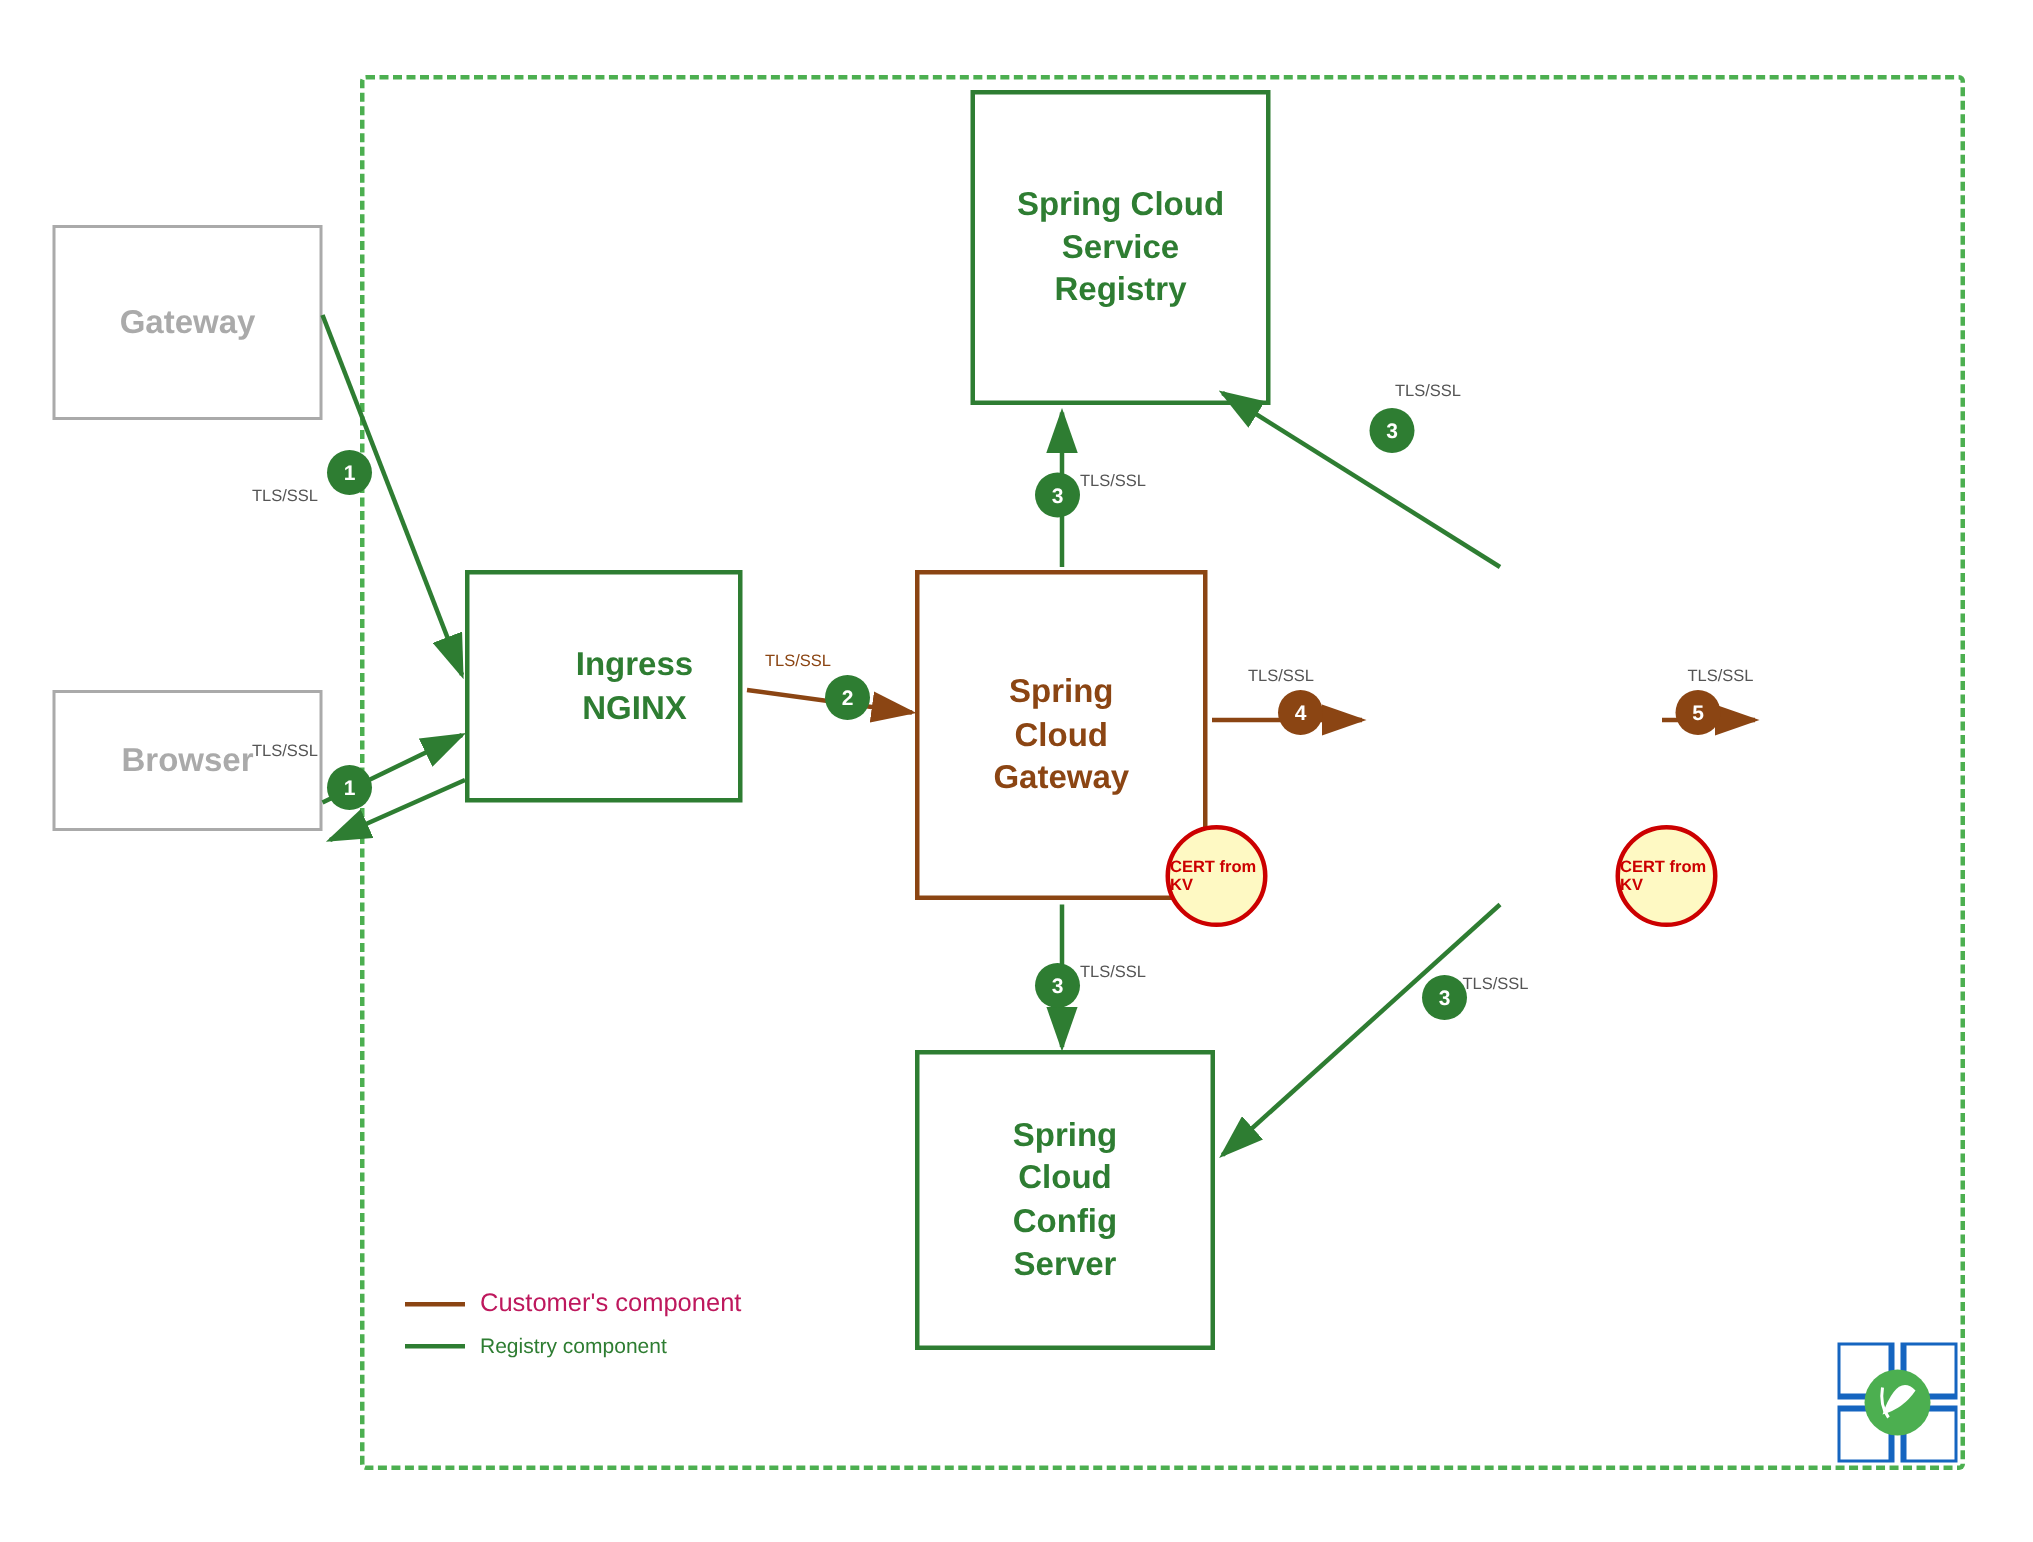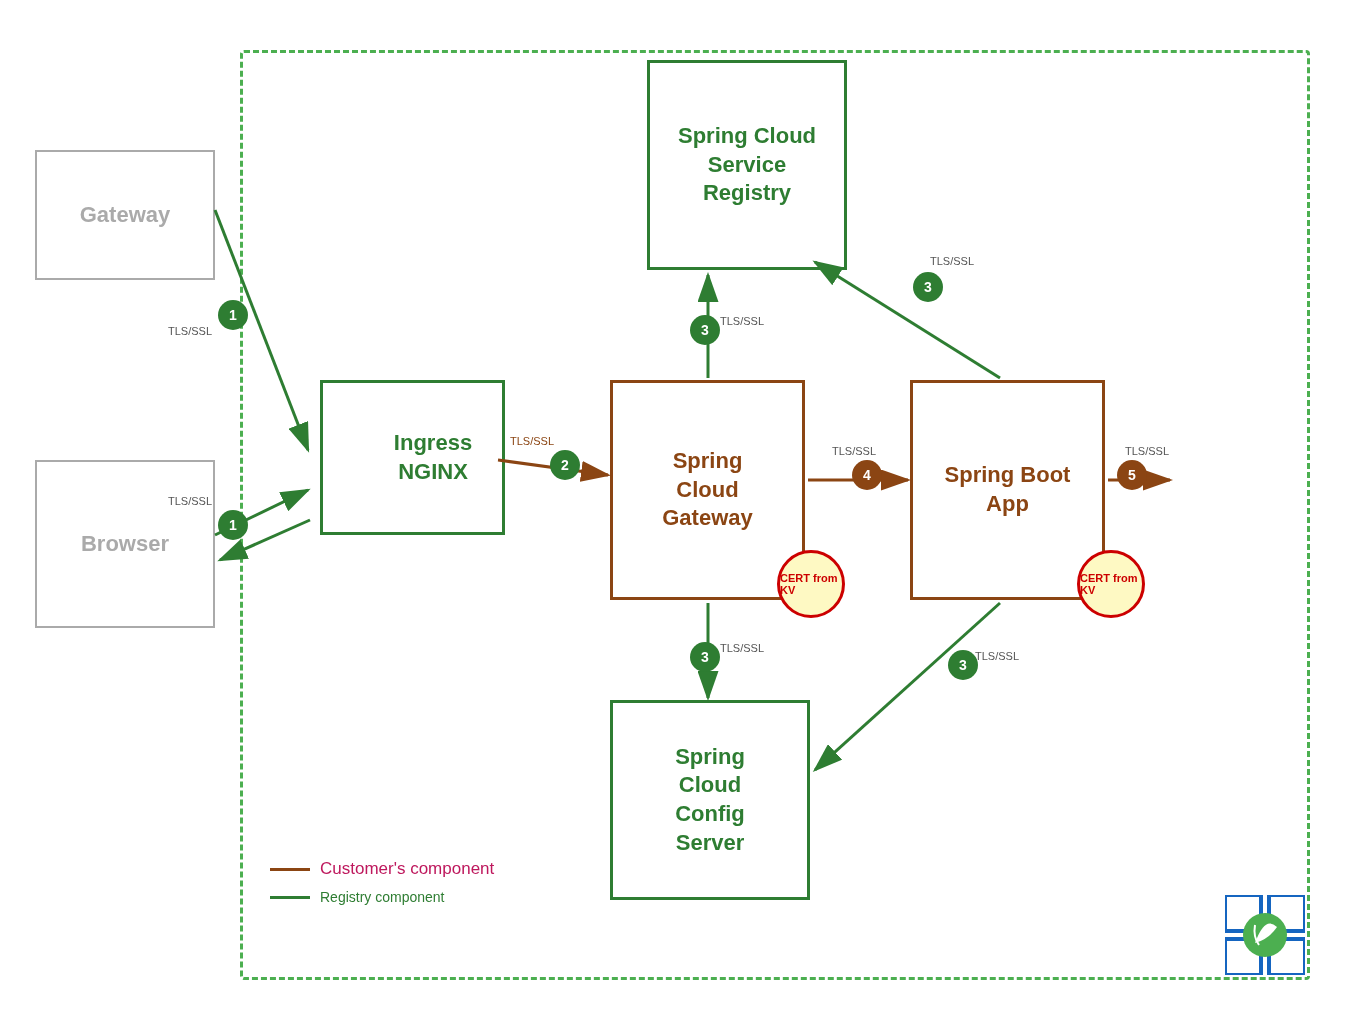--- a/index.html
+++ b/index.html
@@ -56,25 +56,25 @@
       left: 15px;
       top: 130px;
       width: 180px;
       height: 130px;
     }
     
     .browser-box {
       left: 15px;
       top: 440px;
       width: 180px;
-      height: 168px;
+      height: 94px;
     }
     
     .nginx-box {
-      left: 300px;
+      left: 290px;
       top: 360px;
       width: 185px;
       height: 155px;
       padding-left: 41px;
     }
     
     .registry-box {
       left: 590px;
       top: 40px;
       width: 200px;
@@ -234,23 +234,20 @@
   </div>
 
   <div class="box box-green registry-box">
     <span>Spring Cloud<br>Service<br>Registry</span>
   </div>
 
   <div class="box box-brown gateway-box">
     <span>Spring<br>Cloud<br>Gateway</span>
   </div>
 
-  <div class="box box-brown bootapp-box">
-    <span>Spring Boot<br>App</span>
-  </div>
 
   <div class="box box-green configserver-box">
     <span>Spring<br>Cloud<br>Config<br>Server</span>
   </div>
 
   <div class="badge badge-green" style="left:198px; top:280px;">
     <span>1</span>
   </div>
 
   <div class="tls-label" style="left:148px; top:305px;">

